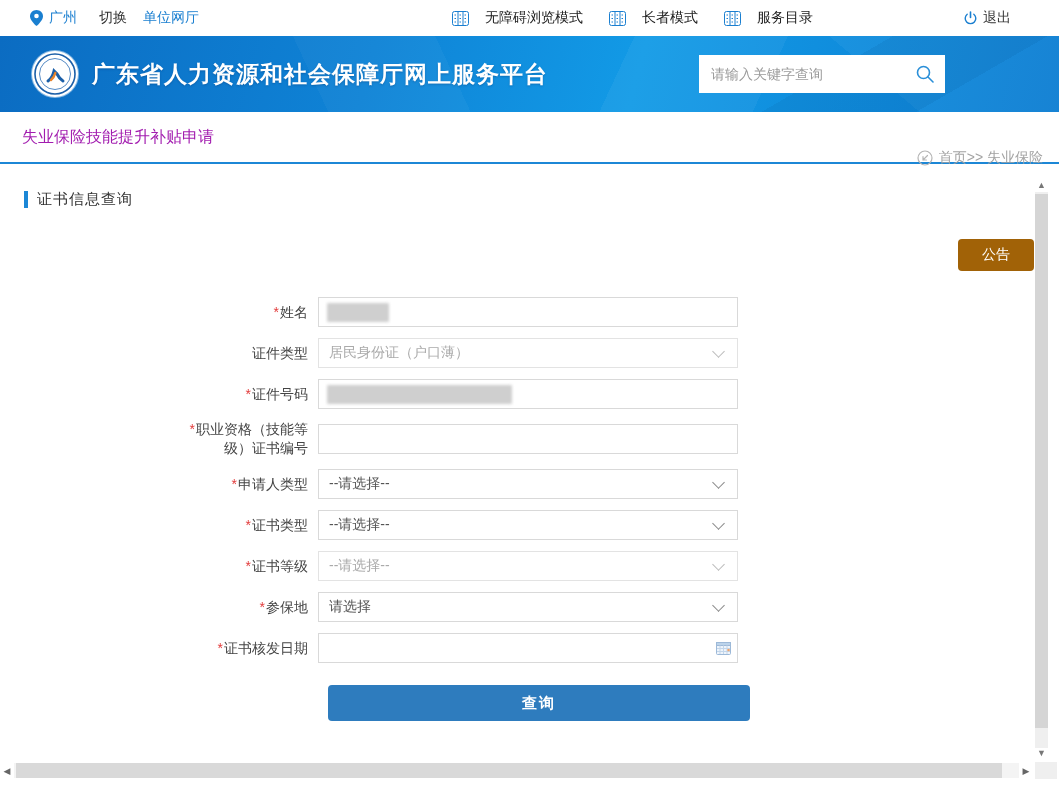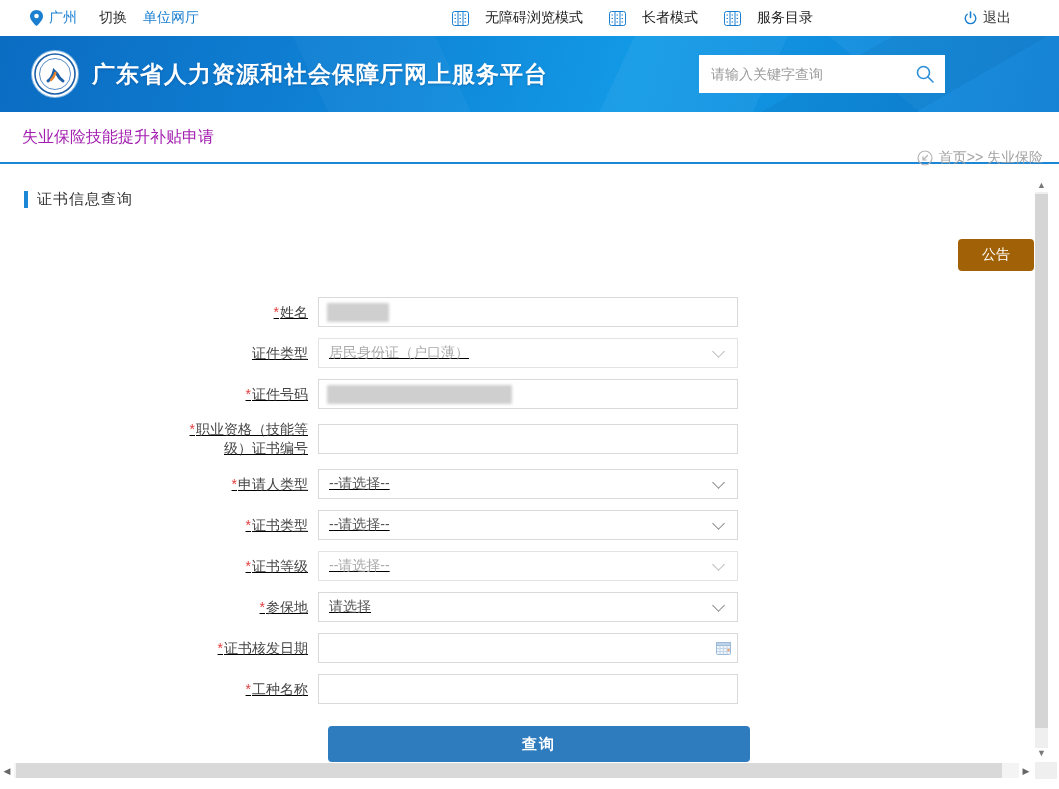--- a/index.html
+++ b/index.html
@@ -48,21 +48,21 @@
   
   .content { position:relative; height:625px; }
   .section-header { display:flex; align-items:center; margin:26px 0 0 24px; }
   .section-bar { width:4px; height:17px; background:#1c87d6; margin-right:9px; }
   .section-title { font-size:15px; color:#333; letter-spacing:1px; }
   .notice-row { text-align:right; padding-right:25px; margin-top:30px; }
   .btn-notice { display:inline-block; background:#a16207; color:#fff; font-size:14px; border:none;
     border-radius:4px; padding:7px 24px; cursor:pointer; font-family:inherit; }
 
   .form { margin-top:26px; margin-left:188px; }
-  .form-row { display:flex; align-items:center; margin-bottom:11px;text-decoration:underline; }
+  .form-row { display:flex; align-items:center; margin-bottom:11px; }
   .form-label { width:130px; text-align:right; padding-right:10px; font-size:14px; color:#444; line-height:19px; flex:0 0 auto; }
   .req { color:#e23b3b; margin-right:1px; }
   .control { position:relative; width:420px; height:30px; border:1px solid #d9d9d9; background:#fff;
     display:flex; align-items:center; font-size:14px; }
   .control.disabled { border-color:#e3e3e3; }
   .control input { border:none; outline:none; width:100%; height:100%; padding:0 10px; font-size:14px;
     color:#333; background:transparent; font-family:inherit; }
   .sel-text { padding-left:10px; color:#555; flex:1; white-space:nowrap; overflow:hidden; }
   .sel-text.dim { color:#aaa; }
   .chevron { width:9px; height:9px; border-right:1.6px solid #888; border-bottom:1.6px solid #888;
@@ -283,26 +283,20 @@
               <line x1="4" y1="4.5" x2="4" y2="13" stroke="#c3d6ea"></line>
               <line x1="7.5" y1="4.5" x2="7.5" y2="13" stroke="#c3d6ea"></line>
               <line x1="11" y1="4.5" x2="11" y2="13" stroke="#c3d6ea"></line>
               <line x1="1" y1="7.5" x2="14" y2="7.5" stroke="#c3d6ea"></line>
               <line x1="1" y1="10.5" x2="14" y2="10.5" stroke="#c3d6ea"></line>
               <rect x="11.4" y="7.9" width="2.3" height="2.3" fill="#f0a36b"></rect>
             </svg>
           </span>
         </div>
       </div>
-      <div class="form-row">
-        <div class="form-label"><span class="req">*</span>工种名称</div>
-        <div class="control">
-          <input type="text" style="">
-        </div>
-      </div>
     </div>
 
   <div class="query-row">
     <button class="btn-query">查询</button>
   </div>
 </div>
 
 <div class="vscroll">
   <span class="v-arrow">▲</span>
   <span class="v-track">

